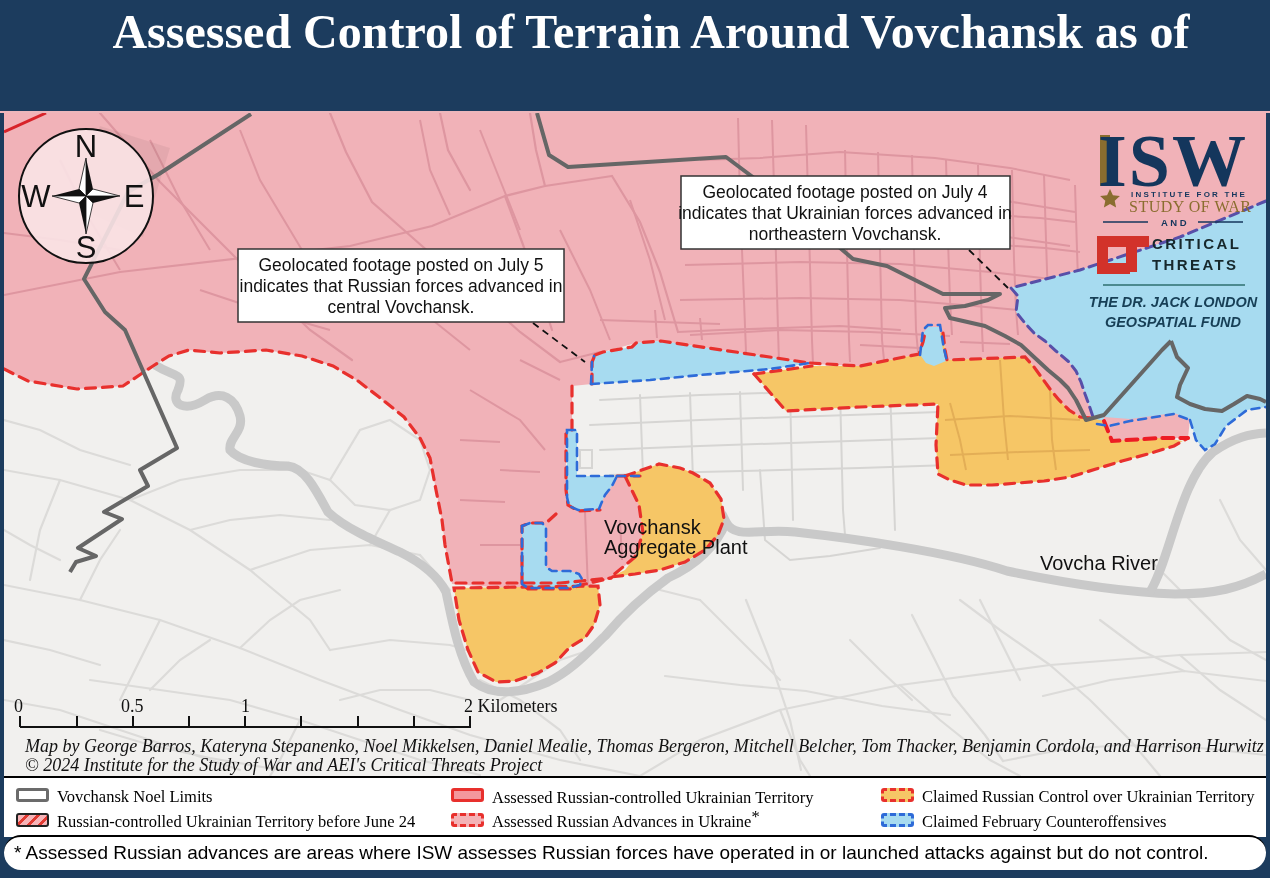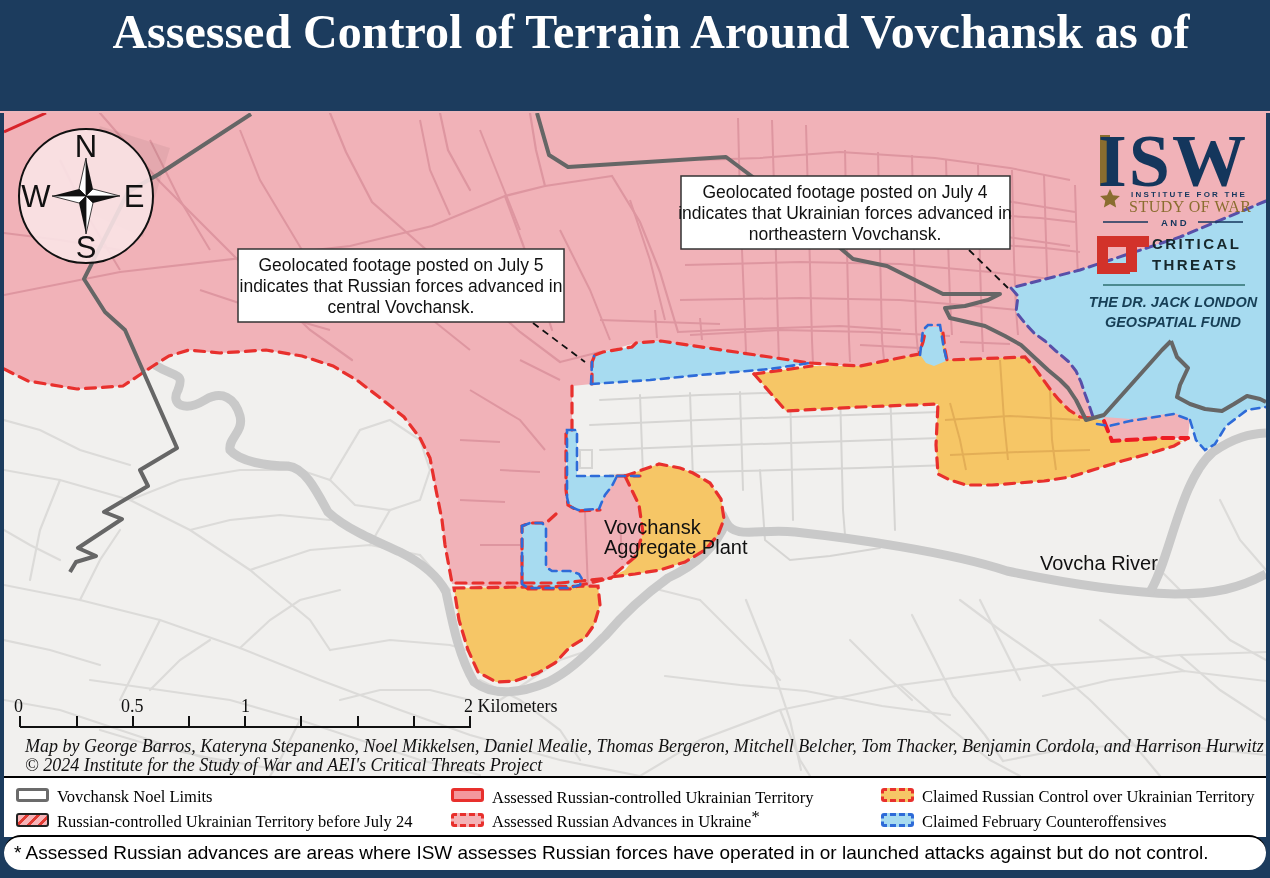--- a/index.html
+++ b/index.html
@@ -342,21 +342,21 @@
 
   <div class="legend">
 
     <div class="sw" style="left:12px;top:10px;background:#fff;border:3px solid #6b6b6b;"></div>
 
     <div class="lt" style="left:53px;top:9px;">Vovchansk Noel Limits</div>
 
     <div class="sw" style="left:12px;top:35px;border:2.5px solid #222;
       background:repeating-linear-gradient(135deg,#f6b3b7 0 5px,#e23b33 5px 8px);"></div>
 
-    <div class="lt" style="left:53px;top:34px;">Russian-controlled Ukrainian Territory before July 24</div>
+    <div class="lt" style="left:53px;top:34px;">Russian-controlled Ukrainian Territory before June 24</div>
 
     <div class="sw" style="left:447px;top:10px;background:#f4989d;border:3px solid #e8302d;"></div>
 
     <div class="lt" style="left:488px;top:10px;">Assessed Russian-controlled Ukrainian Territory</div>
 
     <div class="sw" style="left:447px;top:35px;background:#f4b2b6;border:3px dashed #e8302d;"></div>
 
     <div class="lt" style="left:488px;top:34px;">Assessed Russian Advances in Ukraine<span style="position:relative;top:-5px;">*</span></div>
 
     <div class="sw" style="left:877px;top:10px;background:#f6c666;border:3px dashed #e8302d;"></div>

